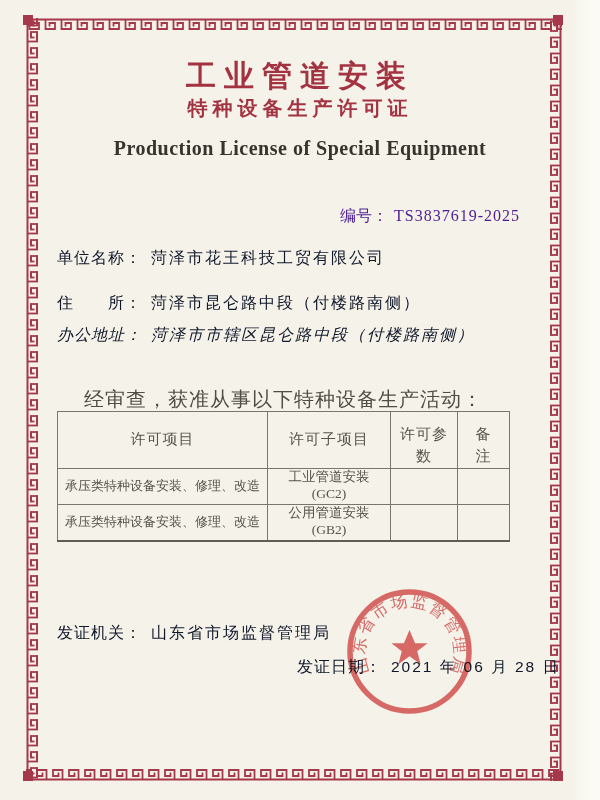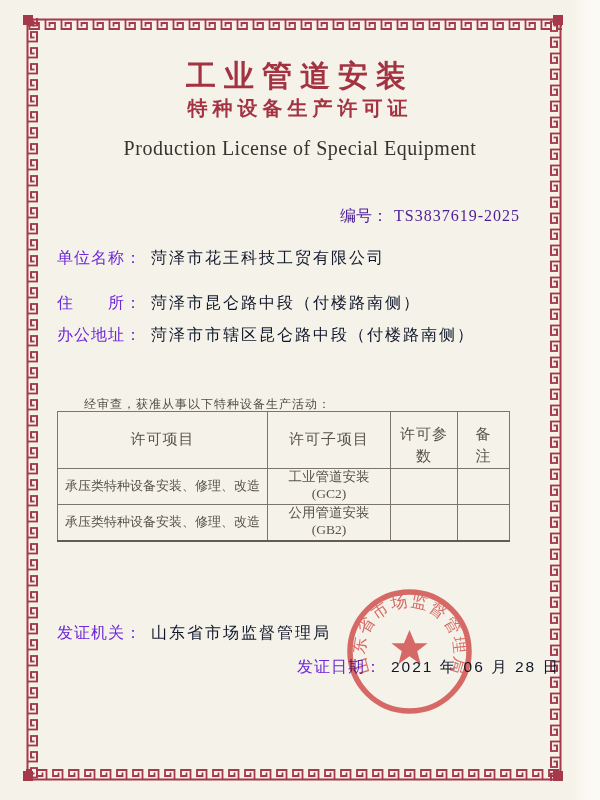--- a/index.html
+++ b/index.html
@@ -9,30 +9,30 @@
     font-family:"Liberation Serif","DejaVu Serif",serif;
     color:#4f4b43;
   }
   .abs{position:absolute;}
   .center{left:0;right:0;text-align:center;}
   .paper-edge{right:0;top:0;width:30px;height:100%;
     background:linear-gradient(to right, rgba(252,251,247,0), #fbfaf5 70%);}
   
   .title-zh1{top:56px;font-size:30px;font-weight:700;color:#a43342;letter-spacing:8px;}
   .title-zh2{top:95px;font-size:20px;font-weight:700;color:#a43342;letter-spacing:5px;}
-  .title-en{font-size:20px;color:#37342e;letter-spacing:0.5px;}
+  .title-en{font-size:20px;color:#37342e;letter-spacing:0.5px;font-weight:bold;}
   .en1{top:137px;} .en2{top:162px;}
   .serial-line{top:206px;left:0;width:520px;text-align:right;font-size:16px;color:#4c1d95;}
   .serial-line .val{margin-left:6px;letter-spacing:1px;}
   
   .field{left:57px;font-size:16px;white-space:nowrap;}
-  .field .flabel{color:#6d28d9;letter-spacing:1px;}
+  .field .flabel{color:#0f172a;letter-spacing:1px;}
   .field .fvalue{margin-left:5px;color:#0f172a;letter-spacing:2px;}
-  .f-company{top:248px;} .f-residence{top:293px;} .f-office{top:325px;}
-  .intro{top:396px;left:84px;font-size:12px;color:#514d45;letter-spacing:1px;}
+  .f-company{top:248px;} .f-residence{top:293px;} .f-office{top:325px;font-style:italic;}
+  .intro{top:386px;left:84px;font-size:20px;color:#514d45;letter-spacing:1px;}
   
   table.lic{top:411px;left:57px;position:absolute;border-collapse:collapse;table-layout:fixed;width:452px;}
   table.lic th, table.lic td{border:1px solid #7a766d;font-weight:normal;color:#57534b;padding:0;text-align:center;vertical-align:middle;}
   table.lic thead th{height:44px;font-size:15px;letter-spacing:1px;line-height:1.45;}
   table.lic tbody td{height:35px;font-size:13px;}
   td.c-project{text-align:left;padding-left:3px;white-space:nowrap;letter-spacing:0;}
   .hwrap{display:inline-block;margin-top:12px;}
   .w3{width:50px;} .w1{width:18px;}
   .sub-line{display:block;line-height:1.25;font-size:13.5px;}
   table.lic tbody tr:last-child td{border-bottom:2.5px solid #615d55;}

